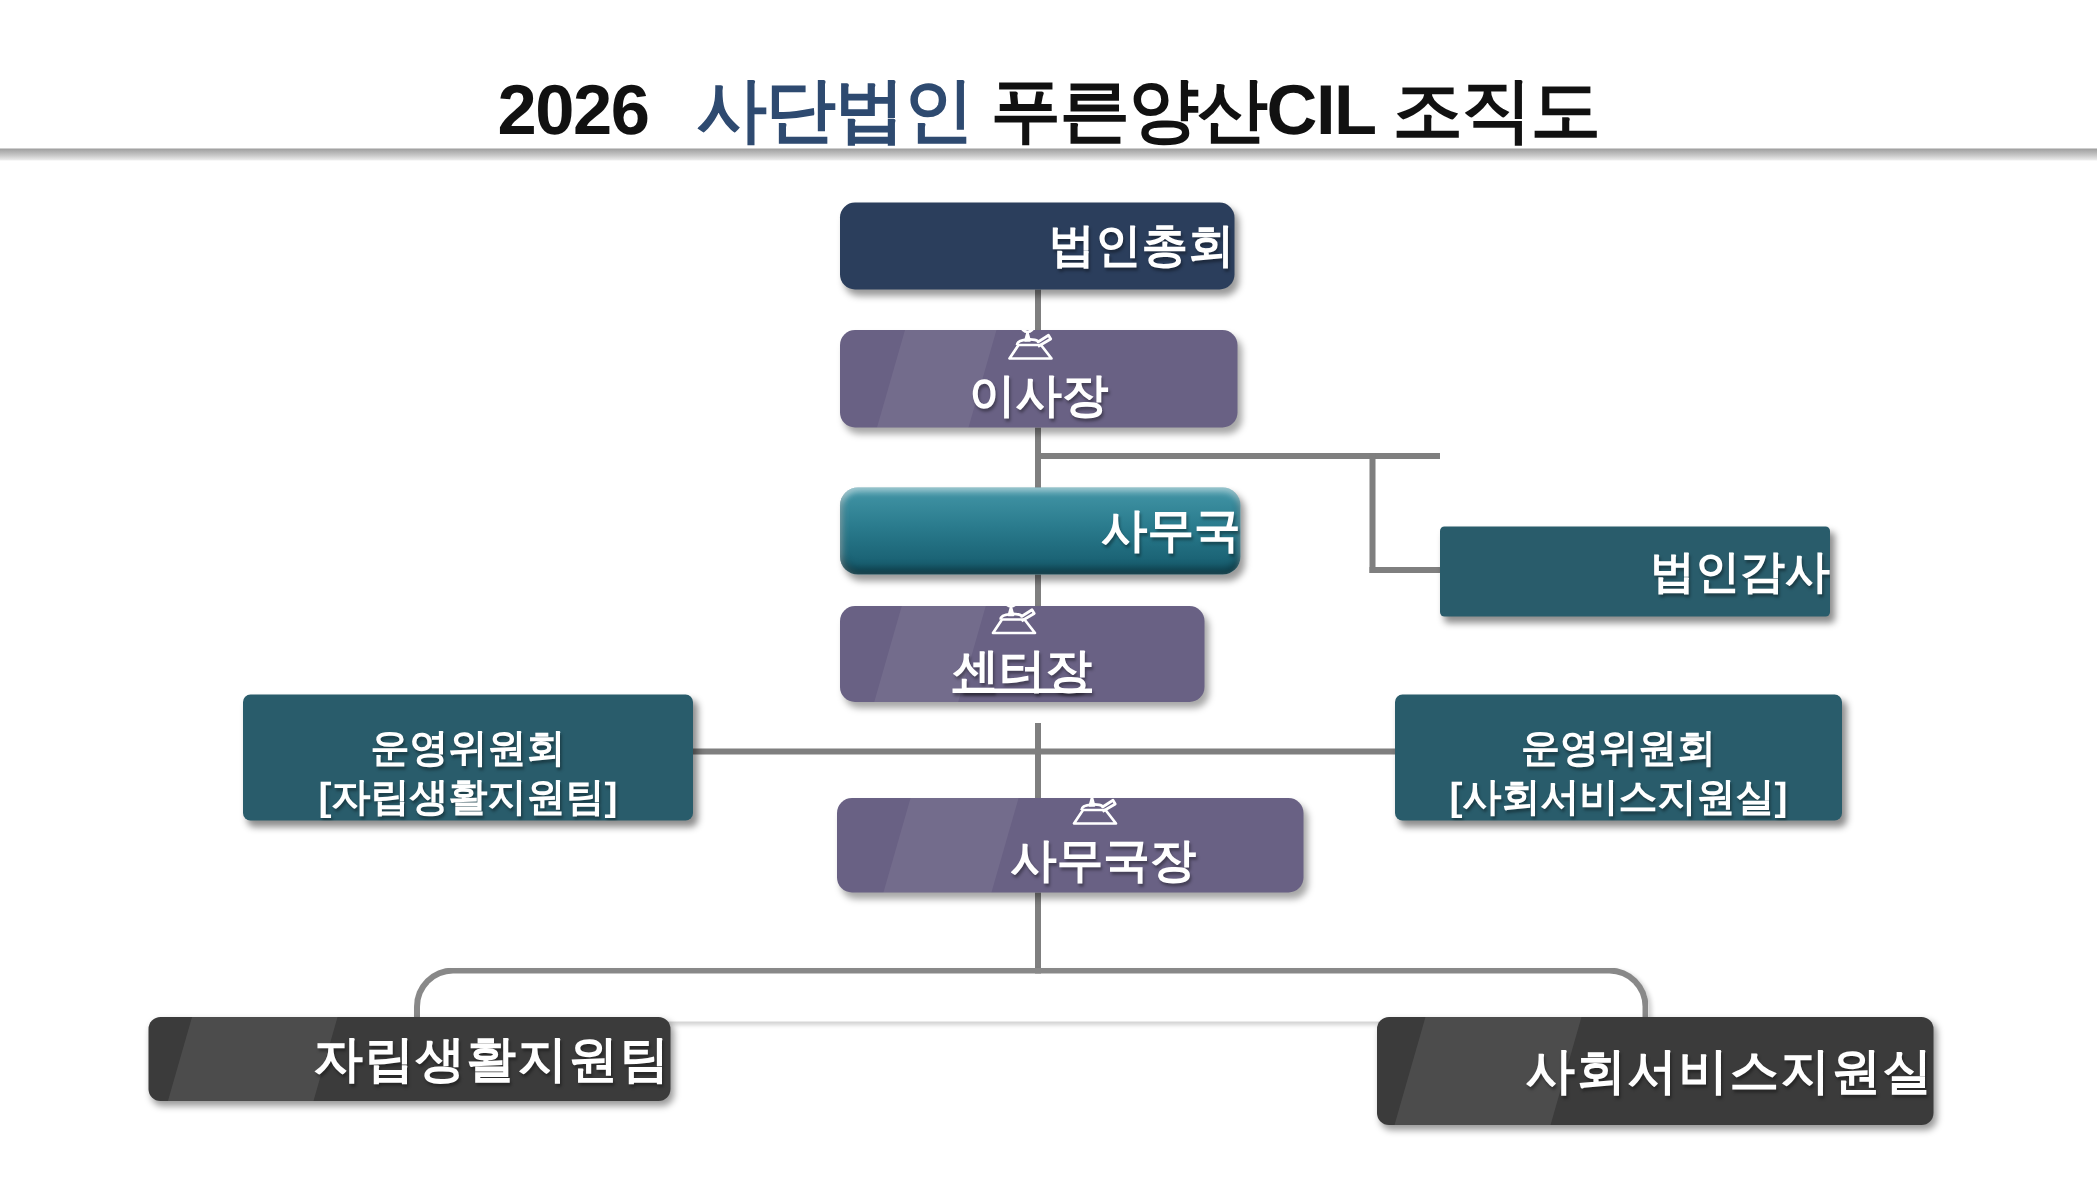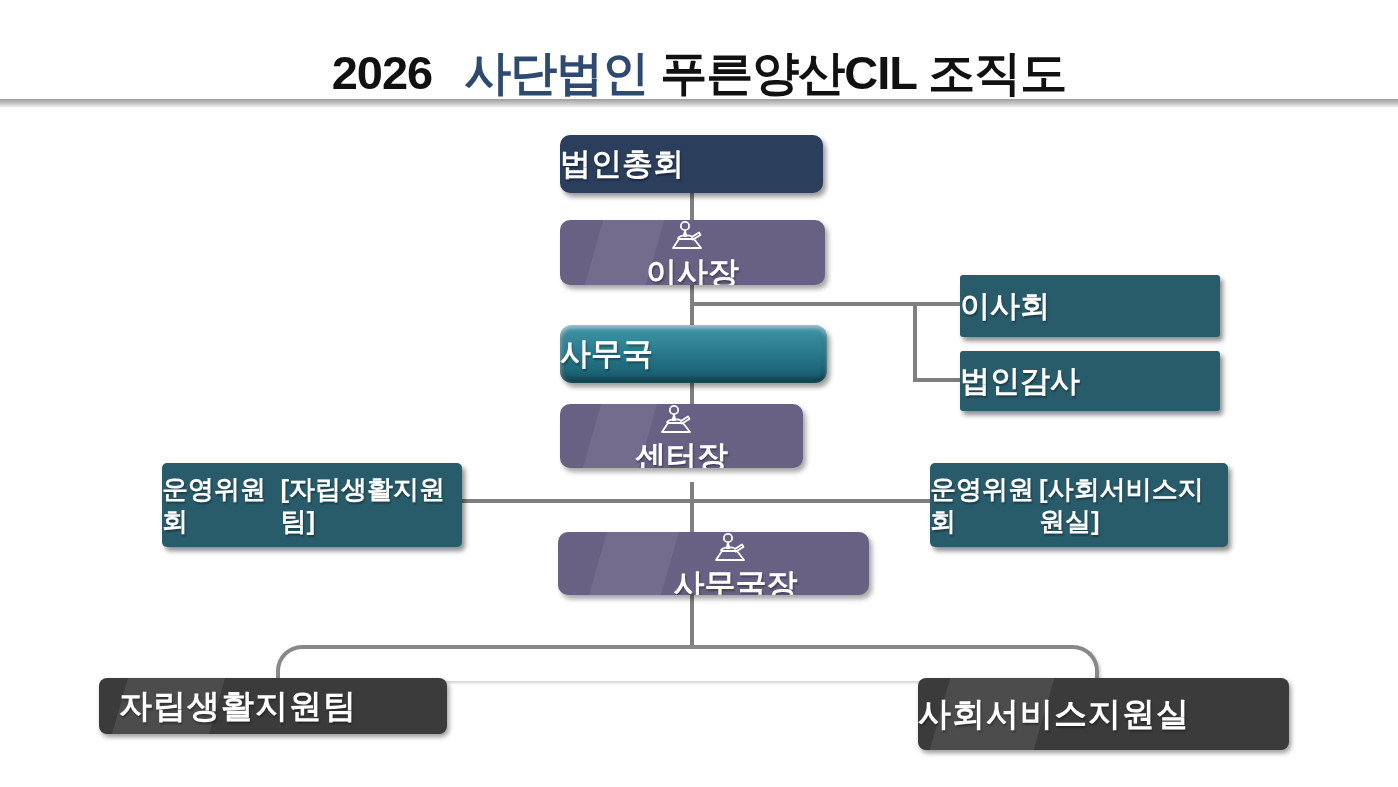--- a/index.html
+++ b/index.html
@@ -13,21 +13,21 @@
     font-size:47px;font-weight:900;letter-spacing:-1px;color:#111111;
     white-space:nowrap;
   }
   .title .hl{color:#2e4a70;margin-left:20px;}
   .divider{
     position:absolute;top:99px;left:0;width:100%;height:8px;
     background:linear-gradient(180deg,#9d9d9d 0%,#c6c6c6 55%,#efefef 100%);
   }
   
   .node{
-    position:absolute;display:flex;align-items:center;justify-content:flex-start;
+    position:absolute;display:flex;align-items:center;justify-content:flex-end;
     color:#ffffff;font-weight:800;overflow:hidden;
     text-shadow:1px 2px 2px rgba(0,0,0,0.35);
   }
   .node .lbl{position:relative;z-index:2;}
   .navy{
     background:#2b3e5c;border-radius:10px;font-size:31px;
     box-shadow:3px 4px 5px rgba(0,0,0,0.40);
   }
   .purple{
     background:#696184;border-radius:10px;font-size:31px;
@@ -43,21 +43,21 @@
     border-radius:12px;font-size:31px;
     box-shadow:inset 0 3px 4px rgba(255,255,255,0.45),
                inset 0 -4px 6px rgba(0,0,0,0.40),
                inset 3px 0 4px rgba(255,255,255,0.18),
                3px 4px 5px rgba(0,0,0,0.40);
   }
   .teal{
     background:#295c6b;border-radius:3px;font-size:30px;
     box-shadow:3px 4px 5px rgba(0,0,0,0.45);
   }
-  .teal.two{flex-direction:row;font-size:26px;line-height:1.25;border-radius:5px;}
+  .teal.two{flex-direction:column;font-size:26px;line-height:1.25;border-radius:5px;}
   .gray{
     background:#3b3b3b;border-radius:8px;font-size:33px;letter-spacing:1px;
     box-shadow:2px 3px 5px rgba(0,0,0,0.40);
   }
   .gray .sheen{
     position:absolute;left:6%;top:-5px;bottom:-5px;width:28%;
     background:rgba(255,255,255,0.09);transform:skewX(-16deg);z-index:1;
   }
   .icon{display:inline-flex;margin-right:12px;position:relative;z-index:2;}
   
@@ -131,23 +131,20 @@
       <svg width="38" height="32" viewBox="0 0 38 32" fill="none" stroke="#ffffff" stroke-width="1.8" stroke-linejoin="round">
         <circle cx="17" cy="6" r="4.2"></circle>
         <path d="M17 11 L15.6 16 L18.4 16 Z" fill="#ffffff"></path>
         <path d="M10 19 C10 14.5 24 14.5 24 17 L31 12.5 L32.5 15 L24 20"></path>
         <path d="M5 28 L33 28 L26 19 L11 19 Z"></path>
       </svg>
     </span>
     <span class="lbl">사무국장</span>
   </div>
 
-  <div class="node teal" style="left:960px;top:275px;width:260px;height:62px;">
-    <span class="lbl">이사회</span>
-  </div>
 
   <div class="node teal" style="left:960px;top:351px;width:260px;height:60px;">
     <span class="lbl">법인감사</span>
   </div>
 
   <div class="node teal two" style="left:162px;top:463px;width:300px;height:84px;">
     <span class="lbl">운영위원회</span>
     <span class="lbl">[자립생활지원팀]</span>
   </div>
 

